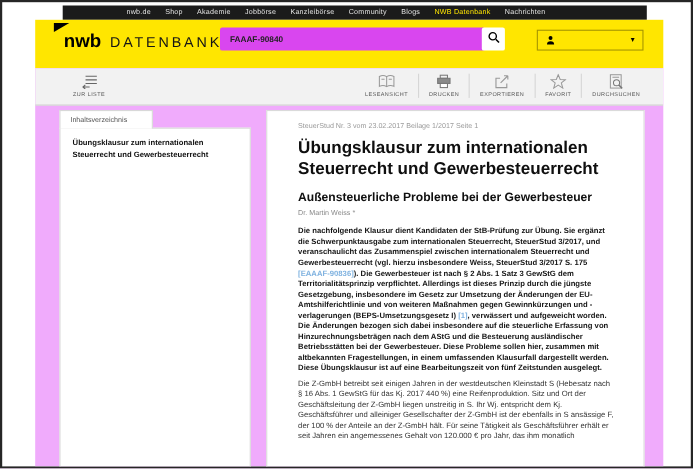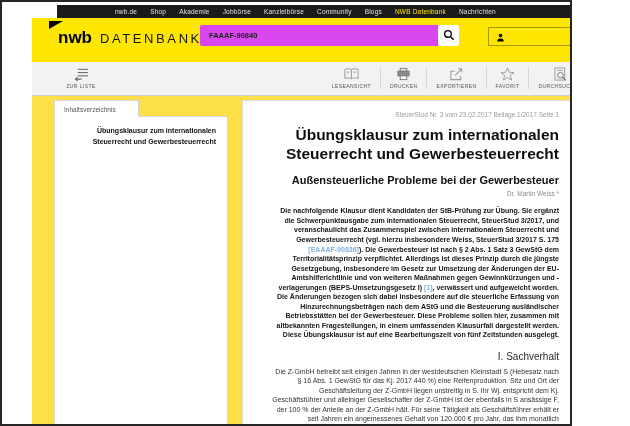--- a/index.html
+++ b/index.html
@@ -1,17 +1,17 @@
 <!DOCTYPE html>
 <html><head>
 <meta charset="utf-8">
 <style>
   html,body{margin:0;padding:0;}
   body{width:630px;height:426px;background:#fff;font-family:"Liberation Sans",sans-serif;}
-  .frame{position:relative;width:572px;height:426px;box-sizing:border-box;border:2px solid #262626;background:#fff;overflow:hidden;}
+  .frame{position:relative;width:630px;height:426px;box-sizing:border-box;border:2px solid #262626;background:#fff;overflow:hidden;}
 
   
   .topnav{position:absolute;left:55px;top:3px;width:531px;height:13px;background:#1b1b1b;
           display:flex;align-items:center;gap:13px;padding-left:58px;box-sizing:border-box;
           font-size:6.5px;color:#e2e2e2;letter-spacing:.2px;white-space:nowrap;}
   .tn{cursor:pointer;}
   .tn.active{color:#ffe600;}
 
   
   .yheader{position:absolute;left:30px;top:16px;width:571px;height:44px;background:#ffe600;}
@@ -24,21 +24,21 @@
                 background:#d946ef;border-radius:2px;font-family:"Liberation Sans",sans-serif;
                 font-size:7.5px;font-weight:700;color:#222;padding:0 6px 0 9px;}
   .search-btn{position:absolute;left:406px;top:7px;width:21px;height:21px;background:#fff;border-radius:2px;
               display:flex;align-items:center;justify-content:center;cursor:pointer;}
   .user-box{position:absolute;left:456px;top:9px;width:97px;height:19px;border:1px solid rgba(0,0,0,.35);
             box-sizing:border-box;display:flex;align-items:center;justify-content:space-between;
             padding:0 7px;cursor:pointer;}
   .caret{font-size:7px;color:#000;line-height:1;}
 
   
-  .body-area{position:absolute;left:30px;top:60px;width:571px;height:362px;background:#fde047;overflow:hidden;text-align:right;}
+  .body-area{position:absolute;left:30px;top:60px;width:571px;height:362px;background:#f0abfc;overflow:hidden;}
 
   
   .toolbar{position:absolute;left:0;top:0;width:100%;height:34px;background:#f2f2f2;border-bottom:1px solid #cfcfcf;box-sizing:border-box;}
   .tb-col{display:flex;flex-direction:column;align-items:center;}
   .back-btn{position:absolute;left:16px;top:5px;width:66px;cursor:pointer;}
   .tlabel{font-size:5px;color:#555;letter-spacing:.4px;margin-top:2px;white-space:nowrap;}
   .right-group{position:absolute;right:12px;top:5px;display:flex;}
   .tbtn{padding:0 9px;cursor:pointer;}
   .tbtn + .tbtn{border-left:1px solid #d6d6d6;}
   .ticon svg{display:block;}
@@ -186,19 +186,18 @@
       <aside class="side-panel">
         <div class="toc-item">Übungsklausur zum internationalen Steuerrecht und Gewerbesteuerrecht</div>
       </aside>
 
       <main class="doc-panel">
         <div class="meta">SteuerStud Nr. 3 vom 23.02.2017 Beilage 1/2017 Seite 1</div>
         <h1 class="doc-title">Übungsklausur zum internationalen Steuerrecht und Gewerbesteuerrecht</h1>
         <h2 class="doc-subtitle">Außensteuerliche Probleme bei der Gewerbesteuer</h2>
         <div class="author">Dr. Martin Weiss *</div>
         <p class="intro"><span>Die nachfolgende Klausur dient Kandidaten der StB-Prüfung zur Übung. Sie ergänzt die Schwerpunktausgabe zum internationalen Steuerrecht, SteuerStud 3/2017, und veranschaulicht das Zusammenspiel zwischen internationalem Steuerrecht und Gewerbesteuerrecht (vgl. hierzu insbesondere Weiss, SteuerStud 3/2017 S. 175 </span><a class="doclink">[EAAAF-90836]</a><span>). Die Gewerbesteuer ist nach § 2 Abs. 1 Satz 3 GewStG dem Territorialitätsprinzip verpflichtet. Allerdings ist dieses Prinzip durch die jüngste Gesetzgebung, insbesondere im Gesetz zur Umsetzung der Änderungen der EU-Amtshilferichtlinie und von weiteren Maßnahmen gegen Gewinnkürzungen und -verlagerungen (BEPS-Umsetzungsgesetz I) </span><a class="doclink">[1]</a><span>, verwässert und aufgeweicht worden. Die Änderungen bezogen sich dabei insbesondere auf die steuerliche Erfassung von Hinzurechnungsbeträgen nach dem AStG und die Besteuerung ausländischer Betriebsstätten bei der Gewerbesteuer. Diese Probleme sollen hier, zusammen mit altbekannten Fragestellungen, in einem umfassenden Klausurfall dargestellt werden. Diese Übungsklausur ist auf eine Bearbeitungszeit von fünf Zeitstunden ausgelegt.</span></p>
-        <h3 class="section-h">I. Sachverhalt</h3>
         <p class="bodytext">Die Z-GmbH betreibt seit einigen Jahren in der westdeutschen Kleinstadt S (Hebesatz nach § 16 Abs. 1 GewStG für das Kj. 2017 440 %) eine Reifenproduktion. Sitz und Ort der Geschäftsleitung der Z-GmbH liegen unstreitig in S. Ihr Wj. entspricht dem Kj. Geschäftsführer und alleiniger Gesellschafter der Z-GmbH ist der ebenfalls in S ansässige F, der 100 % der Anteile an der Z-GmbH hält. Für seine Tätigkeit als Geschäftsführer erhält er seit Jahren ein angemessenes Gehalt von 120.000 € pro Jahr, das ihm monatlich</p>
       </main>
 
     </div>
   </div>
 </div>
 
 </body></html>

